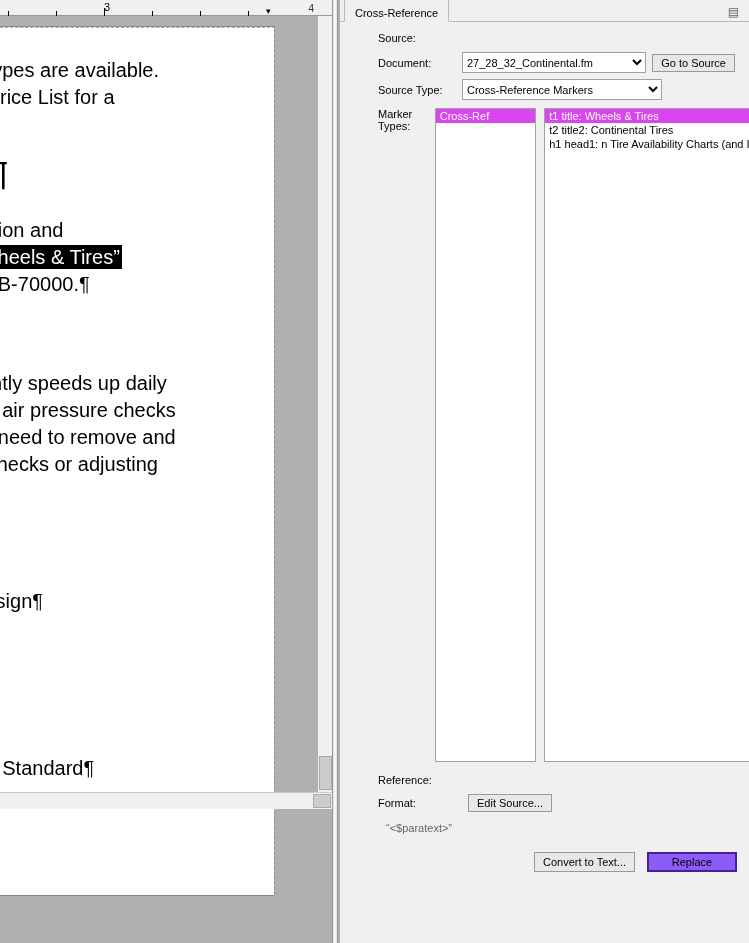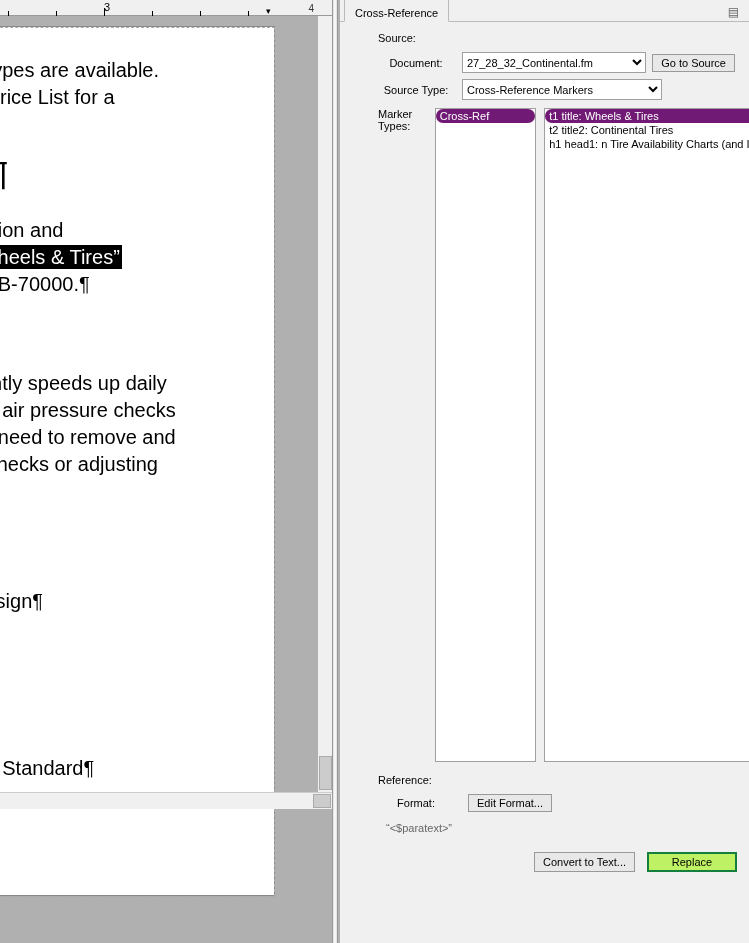--- a/index.html
+++ b/index.html
@@ -148,41 +148,41 @@
     margin-left: 24px;
   }
   .section-label { font-size: 11px; margin-bottom: 8px; }
   .row {
     display: flex;
     align-items: center;
     margin-bottom: 6px;
   }
   .row .lbl {
     width: 84px;
-    text-align: center;
+    text-align: left;
     padding-right: 8px;
     font-size: 11px;
   }
   select.combo {
     flex: 1;
     font-size: 11px;
     height: 21px;
     border: 1px solid #a0a0a0;
     background: #fff;
   }
   .btn {
     font-size: 11px;
     padding: 2px 8px;
     background: #e8e8e8;
     border: 1px solid #999;
     margin-left: 6px;
     cursor: pointer;
     white-space: nowrap;
   }
-  .btn.primary { border: 2px solid #15803d; background:#bef264; }
+  .btn.primary { border: 2px solid #4c1d95; background:#8b5cf6; }
   .listpair {
     display: flex;
     gap: 8px;
   }
   .listcol { display: flex; flex-direction: row; }
   .listcol .head { font-size: 11px; margin-bottom: 2px; }
   .listbox {
     border: 1px solid #a0a0a0;
     background: #fff;
     font-size: 11px;
@@ -190,23 +190,22 @@
   }
   #marker-types { width: 124px; height: 654px; }
   #xref-markers { width: 243px; height: 654px; }
   .listbox .item {
     padding: 0px 4px;
     line-height: 14px;
     white-space: nowrap;
     overflow: hidden;
   }
   .listbox .item.sel {
-    background: #701a75;
+    background: #d946ef;
     color: #fff;
-    border-radius: 7px;
   }
   .bottom { margin-top: 12px; }
   .paratext {
     font-size: 11px;
     color: #666;
     padding: 4px 0 4px 8px;
   }
   .btnrow {
     display: flex;
     justify-content: flex-end;
@@ -299,21 +298,21 @@
           <div class="item">t2 title2: Continental Tires</div>
           <div class="item">h1 head1: n Tire Availability Charts (and Illustrations</div>
         </div>
       </div>
     </div>
 
     <div class="bottom">
       <div class="section-label">Reference:</div>
       <div class="row">
         <div class="lbl">Format:</div>
-        <button class="btn">Edit Format...</button>
+        <button class="btn">Edit Source...</button>
       </div>
       <div class="paratext">“&lt;$paratext&gt;”</div>
     </div>
   </div>
 
   <div class="btnrow">
     <button class="btn">Convert to Text...</button>
     <button class="btn primary" style="width:90px">Replace</button>
   </div>
 </div>

